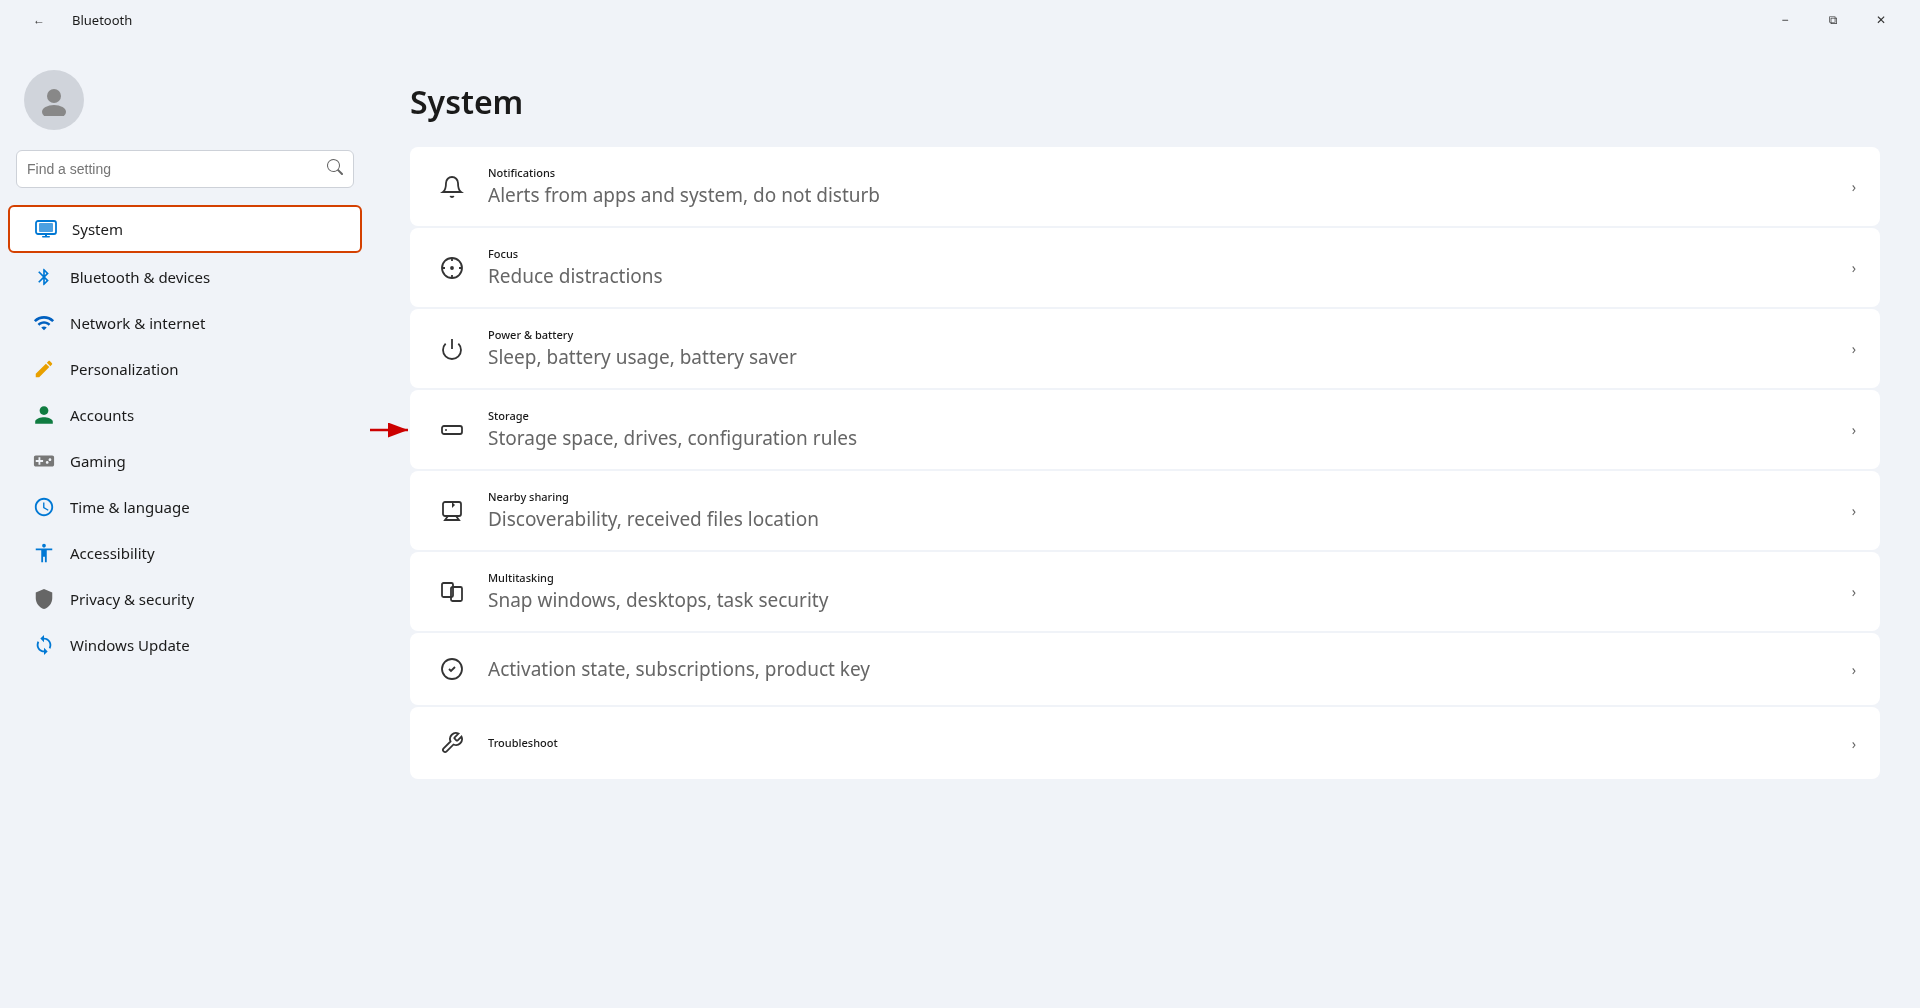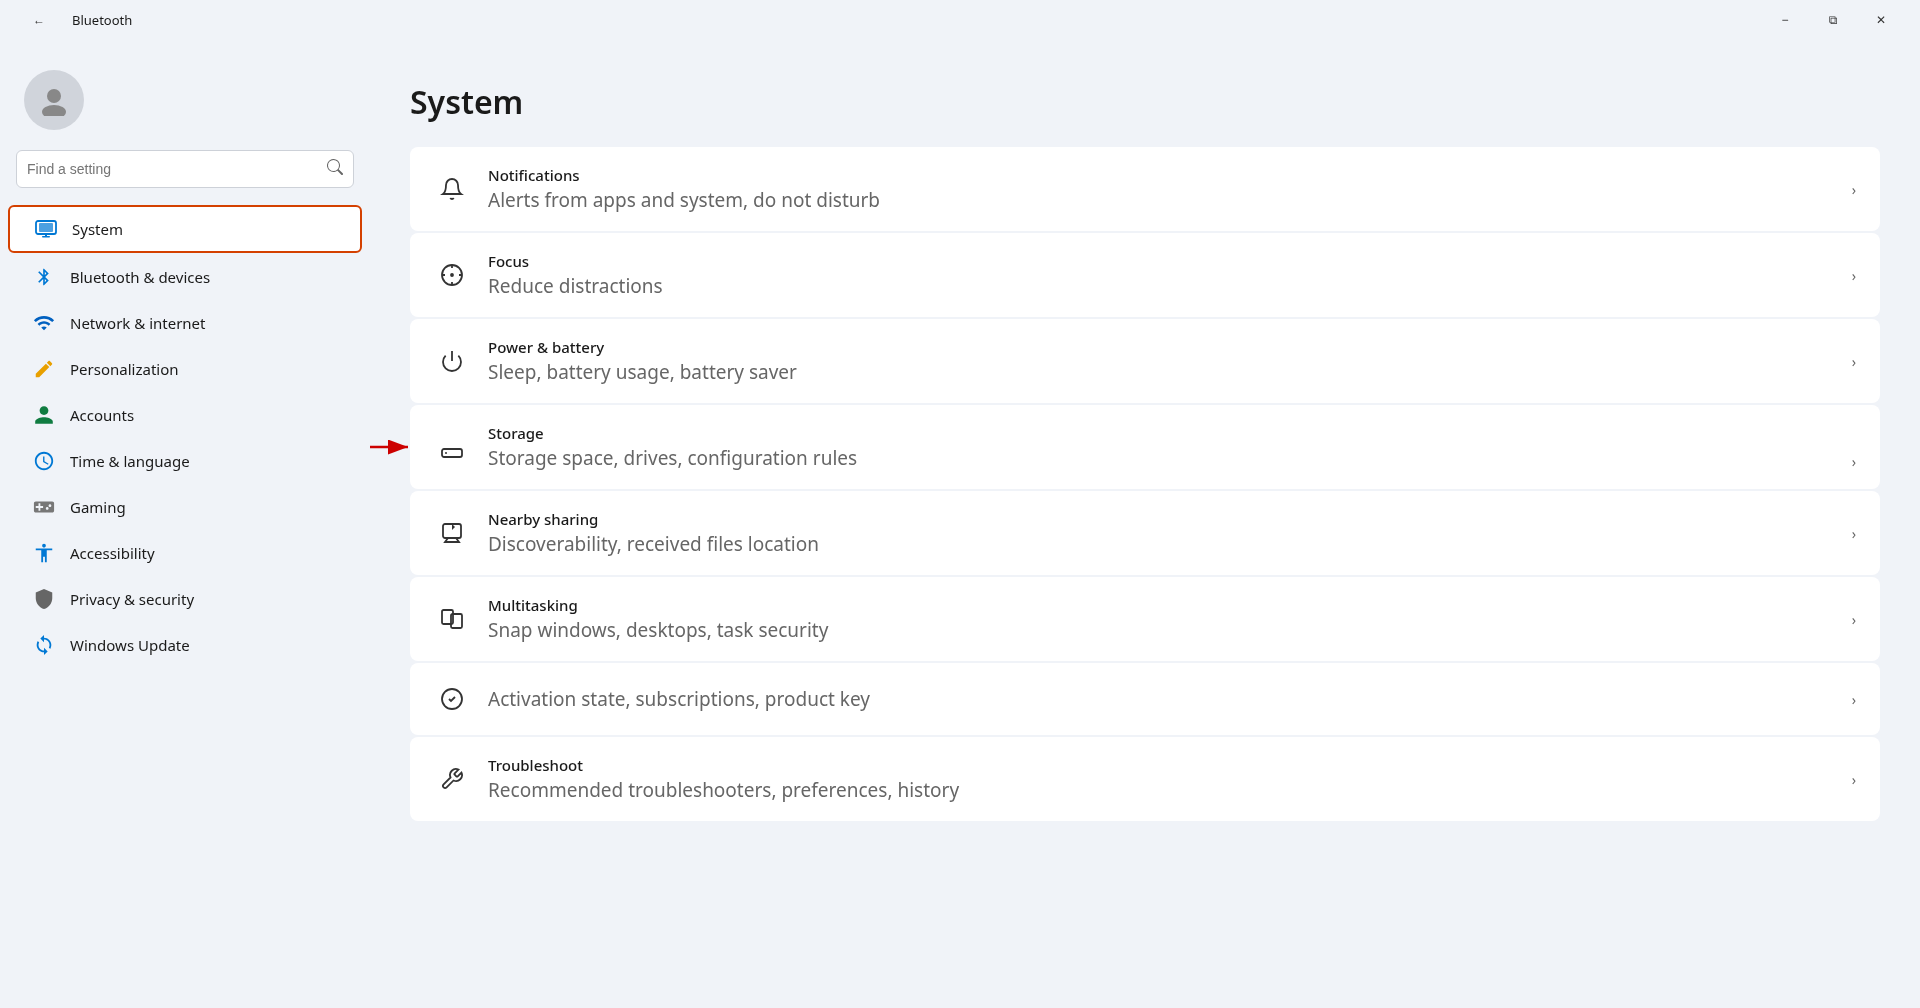--- a/index.html
+++ b/index.html
@@ -191,40 +191,39 @@
       flex-shrink: 0;
       margin-right: 18px;
       font-size: 22px;
       color: #333;
     }
 
     .settings-item-text {
       flex: 1;
     }
     .settings-item-title {
-      font-size: 15px;
+      font-size: 11px;
       font-weight: 500;
       color: #1a1a1a;
       margin-bottom: 2px;
     }
     .settings-item-subtitle {
       font-size: 19px;
       color: #666;
     }
 
     .settings-item-chevron {
       color: #666;
       font-size: 14px;
       flex-shrink: 0;
     }
 
     
     .storage-row {
       position: relative;
-      align-items: flex-end;
     }
 
     
     ::-webkit-scrollbar { width: 6px; }
     ::-webkit-scrollbar-track { background: transparent; }
     ::-webkit-scrollbar-thumb { background: #c0c4cc; border-radius: 3px; }
   </style>
 </head>
 <body>
 
@@ -309,35 +308,35 @@
     <div class="nav-item">
       <div class="nav-item-icon" style="color:#107c41;">
         <svg width="22" height="22" viewBox="0 0 24 24" fill="#107c41">
           <path d="M12 12c2.7 0 4.8-2.1 4.8-4.8S14.7 2.4 12 2.4 7.2 4.5 7.2 7.2 9.3 12 12 12zm0 2.4c-3.2 0-9.6 1.6-9.6 4.8v2.4h19.2v-2.4c0-3.2-6.4-4.8-9.6-4.8z"></path>
         </svg>
       </div>
       <span class="nav-item-label">Accounts</span>
     </div>
 
     <div class="nav-item">
+      <div class="nav-item-icon" style="color:#777;">
+        <svg width="22" height="22" viewBox="0 0 24 24" fill="#777">
+          <path d="M21 6H3c-1.1 0-2 .9-2 2v8c0 1.1.9 2 2 2h18c1.1 0 2-.9 2-2V8c0-1.1-.9-2-2-2zm-10 7H8v3H6v-3H3v-2h3V8h2v3h3v2zm4.5 2c-.83 0-1.5-.67-1.5-1.5S14.67 12 15.5 12s1.5.67 1.5 1.5S16.33 15 15.5 15zm3-3c-.83 0-1.5-.67-1.5-1.5S17.67 9 18.5 9s1.5.67 1.5 1.5S19.33 12 18.5 12z"></path>
+        </svg>
+      </div>
+      <span class="nav-item-label">Gaming</span>
+    </div>
+
+    <div class="nav-item">
       <div class="nav-item-icon" style="color:#0078d4;">
         <svg width="22" height="22" viewBox="0 0 24 24" fill="#0078d4">
           <path d="M11.99 2C6.47 2 2 6.48 2 12s4.47 10 9.99 10C17.52 22 22 17.52 22 12S17.52 2 11.99 2zM12 20c-4.42 0-8-3.58-8-8s3.58-8 8-8 8 3.58 8 8-3.58 8-8 8zm.5-13H11v6l5.25 3.15.75-1.23-4.5-2.67V7z"></path>
         </svg>
       </div>
       <span class="nav-item-label">Time &amp; language</span>
-    </div>
-
-    <div class="nav-item">
-      <div class="nav-item-icon" style="color:#777;">
-        <svg width="22" height="22" viewBox="0 0 24 24" fill="#777">
-          <path d="M21 6H3c-1.1 0-2 .9-2 2v8c0 1.1.9 2 2 2h18c1.1 0 2-.9 2-2V8c0-1.1-.9-2-2-2zm-10 7H8v3H6v-3H3v-2h3V8h2v3h3v2zm4.5 2c-.83 0-1.5-.67-1.5-1.5S14.67 12 15.5 12s1.5.67 1.5 1.5S16.33 15 15.5 15zm3-3c-.83 0-1.5-.67-1.5-1.5S17.67 9 18.5 9s1.5.67 1.5 1.5S19.33 12 18.5 12z"></path>
-        </svg>
-      </div>
-      <span class="nav-item-label">Gaming</span>
     </div>
 
     <div class="nav-item">
       <div class="nav-item-icon" style="color:#0078d4;">
         <svg width="22" height="22" viewBox="0 0 24 24" fill="#0078d4">
           <path d="M12 2c1.1 0 2 .9 2 2s-.9 2-2 2-2-.9-2-2 .9-2 2-2zm9 7h-6v13h-2v-6h-2v6H9V9H3V7h18v2z"></path>
         </svg>
       </div>
       <span class="nav-item-label">Accessibility</span>
     </div>
@@ -476,21 +475,20 @@
       </div>
 
       <div class="settings-item">
         <div class="settings-item-icon">
           <svg width="24" height="24" viewBox="0 0 24 24" fill="none" stroke="#333" stroke-width="1.8">
             <path d="M14.7 6.3a1 1 0 0 0 0 1.4l1.6 1.6a1 1 0 0 0 1.4 0l3.77-3.77a6 6 0 0 1-7.94 7.94l-6.91 6.91a2.12 2.12 0 0 1-3-3l6.91-6.91a6 6 0 0 1 7.94-7.94l-3.76 3.76z"></path>
           </svg>
         </div>
         <div class="settings-item-text">
           <div class="settings-item-title">Troubleshoot</div>
-          <div class="settings-item-subtitle">Recommended troubleshooters, preferences, history</div>
         </div>
         <span class="settings-item-chevron">›</span>
       </div>
 
     </div>
   </div>
 
 </div>
 
 </body></html>

